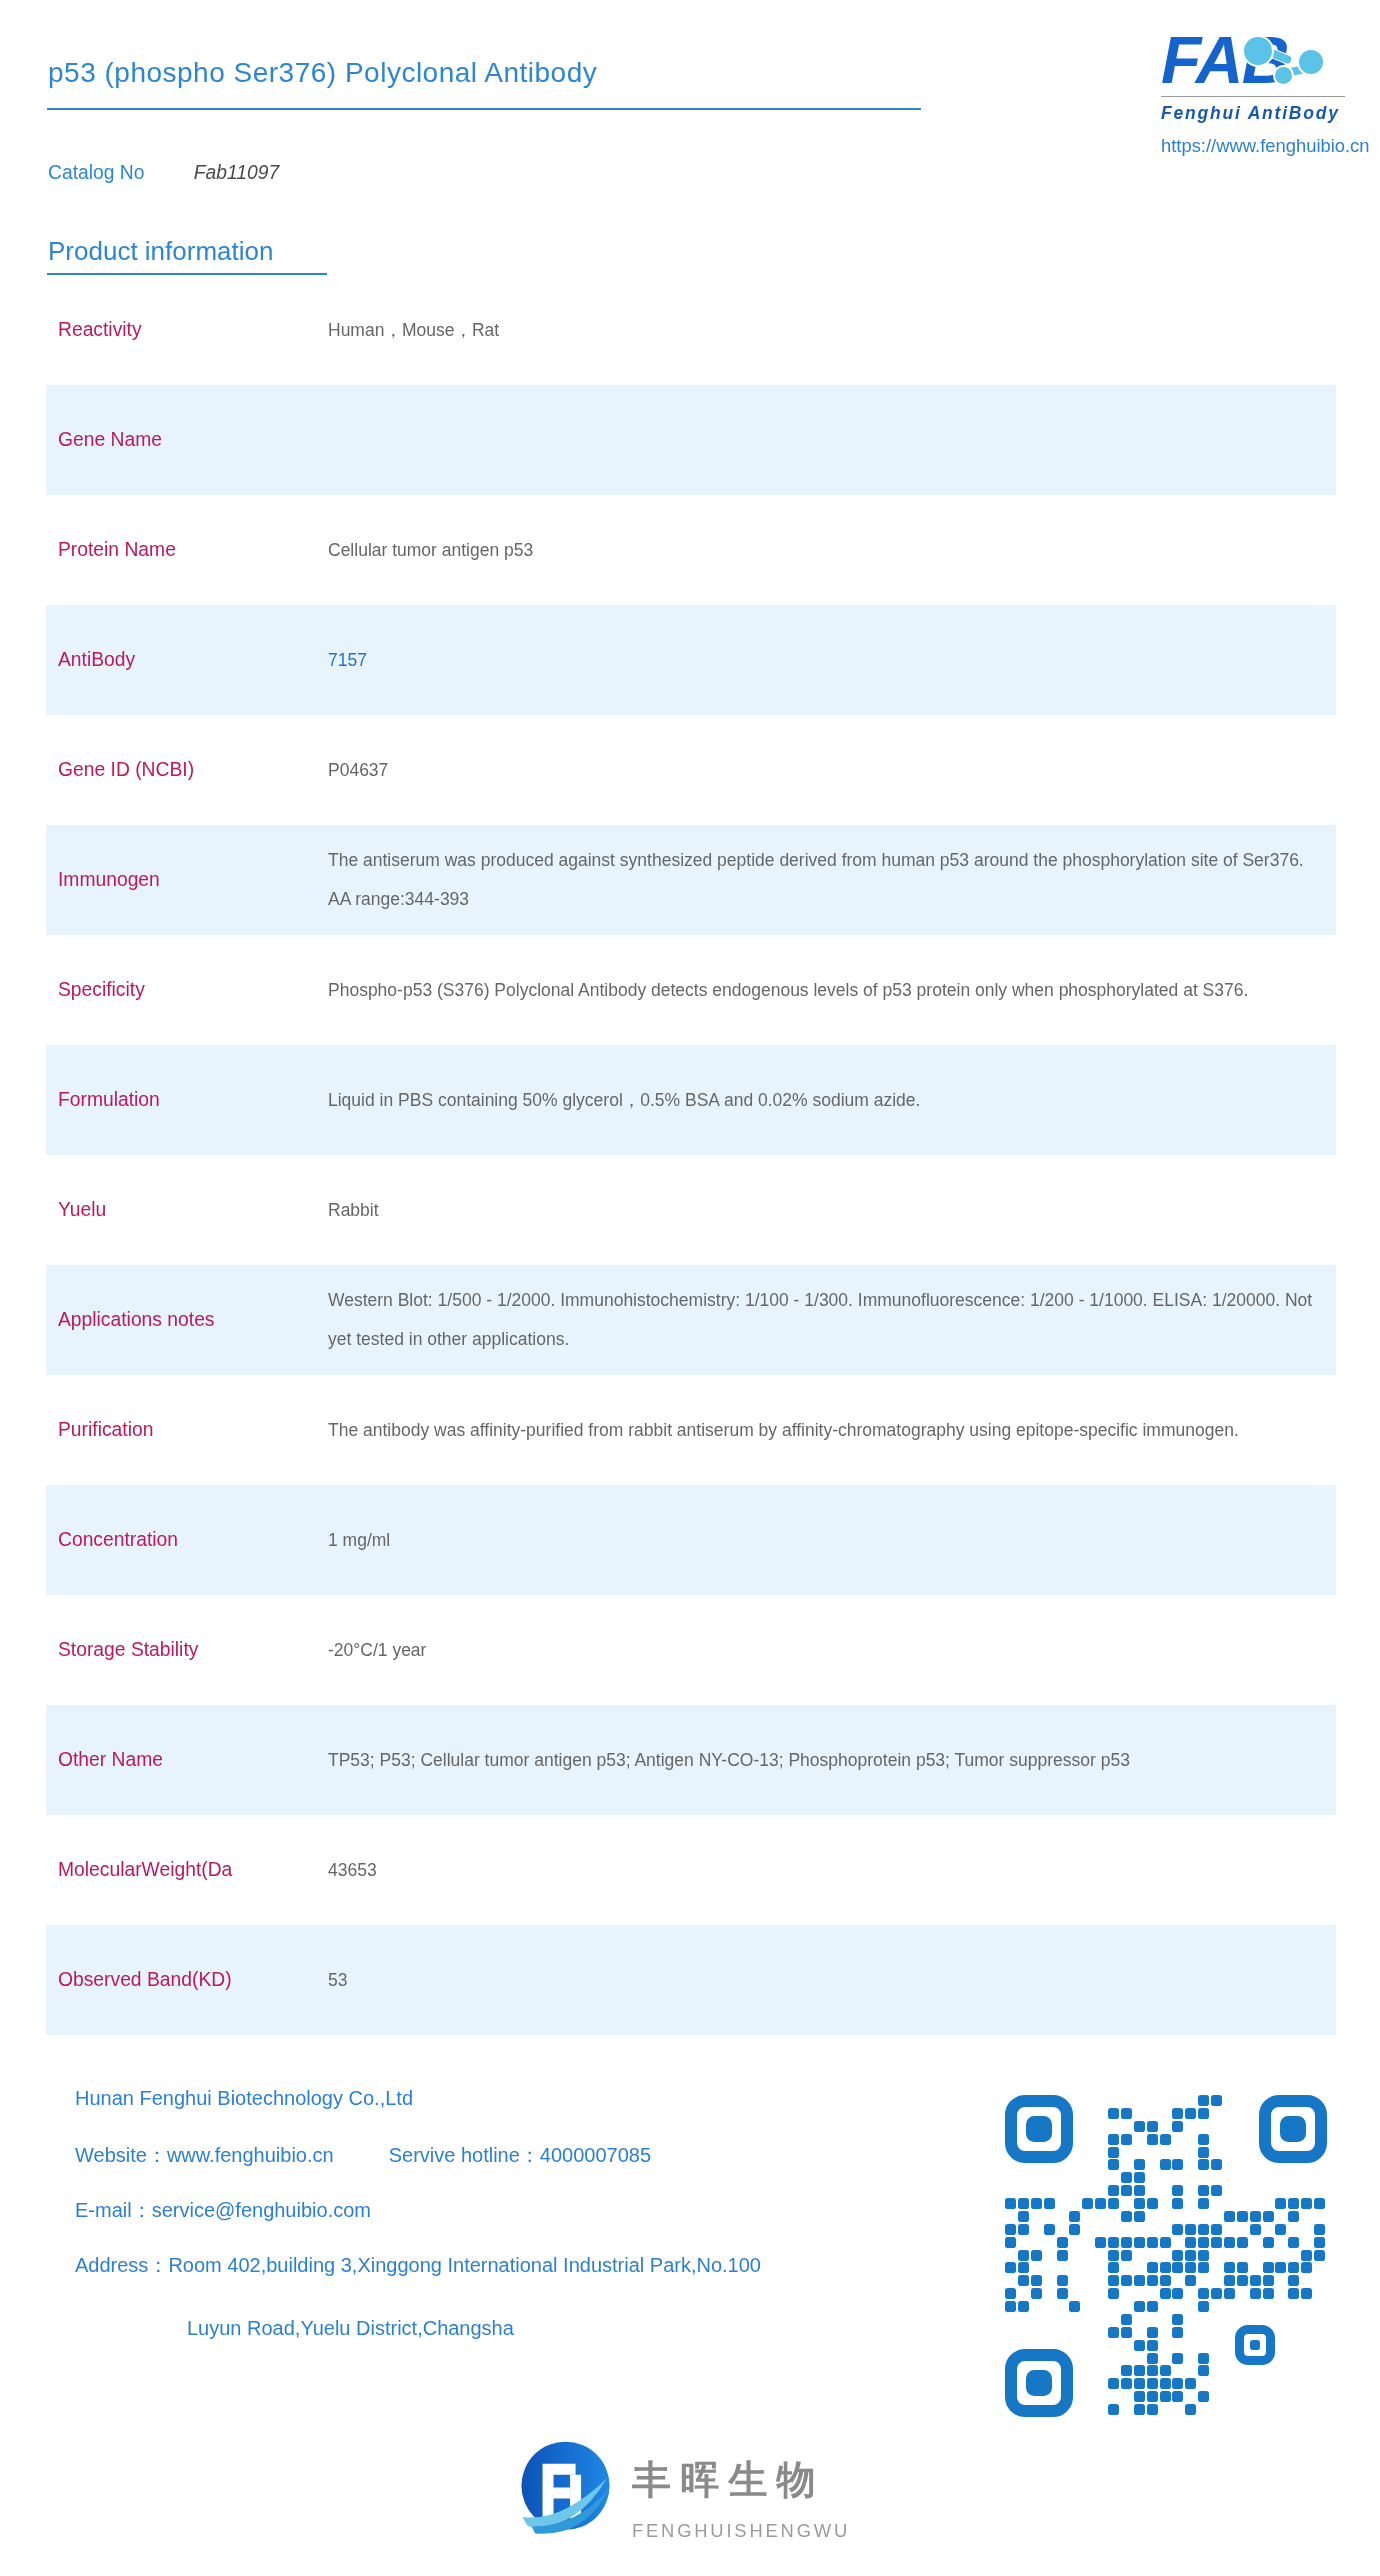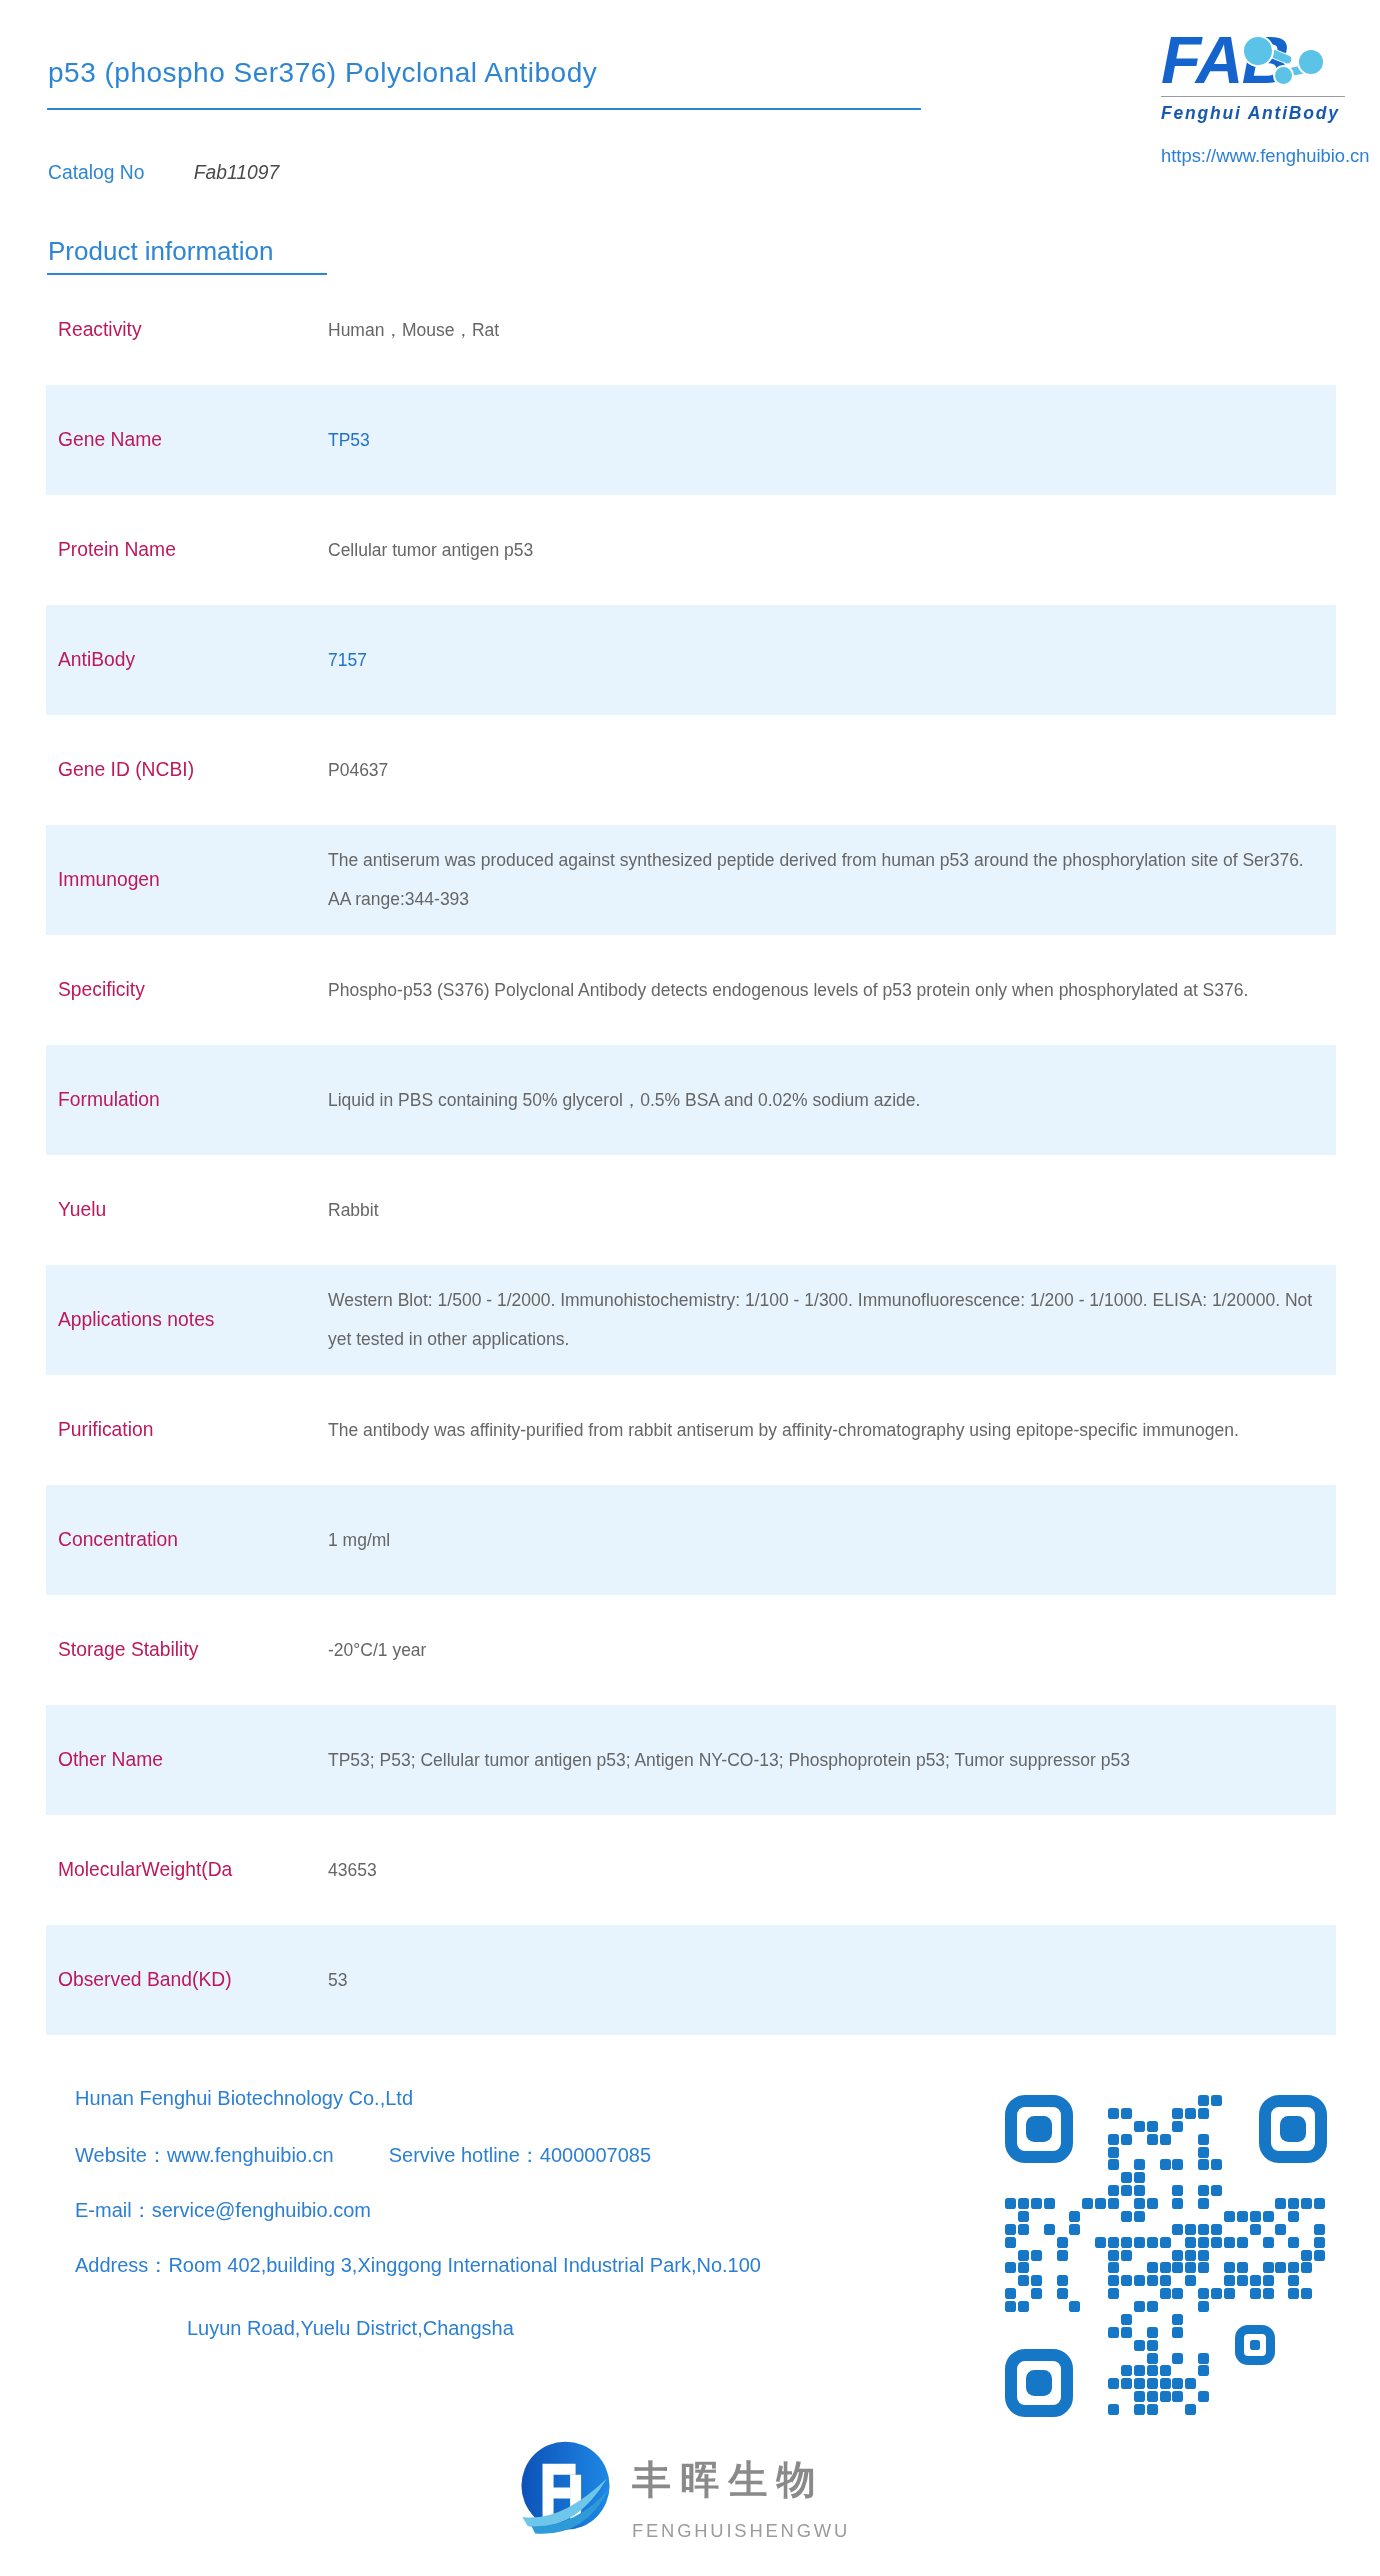--- a/index.html
+++ b/index.html
@@ -18,21 +18,21 @@
   .fab-word{position:relative;font-size:66px;line-height:64px;font-weight:bold;font-style:italic;color:#1563cc;letter-spacing:-1.8px;}
   .mol{position:absolute;border-radius:50%;background:#5bc2e8;border:2.8px solid #ffffff;}
   .mol-a{width:28px;height:28px;left:81px;top:7.4px;}
   .mol-b{width:24px;height:24px;left:136px;top:20px;}
   .mol-c{width:16.6px;height:16.6px;left:112px;top:37px;}
   .mol-rod{position:absolute;height:8.3px;background:#5bc2e8;border:1.8px solid #fff;border-radius:4.6px;}
   .rod1{width:31px;left:99px;top:22px;transform:rotate(22deg);}
   .rod2{width:24px;left:127px;top:37px;transform:rotate(-10deg);}
   .fab-rule{width:184px;height:1.8px;background:#9b9b9b;margin-top:3.7px;}
   .fab-brand{margin-top:5.5px;font-size:17.5px;font-weight:bold;font-style:italic;color:#1659ae;letter-spacing:1.8px;}
-  .fab-url{margin-top:21px;font-size:18.4px;color:#2b7fd4;}
+  .fab-url{margin-top:11px;font-size:18.4px;color:#2b7fd4;}
 
   
   .section-title{position:absolute;left:48px;top:236px;font-size:26px;color:#2e86d3;}
   .section-rule{position:absolute;left:47px;top:273px;width:280px;height:2.8px;background:#2e86d3;}
 
   
   .product-table{position:absolute;left:46px;top:275px;width:1290px;}
   .row{display:flex;align-items:center;min-height:110px;background:#ffffff;}
   .row.alt{background:#e8f4fd;}
   .row .label{width:270px;padding-left:12px;flex:none;font-size:19.3px;color:#be185d;}
@@ -98,21 +98,20 @@
   <div class="section-rule"></div>
 
   <div class="product-table">
     <div class="row">
       <div class="label">Reactivity</div>
       <div class="value">Human，Mouse，Rat</div>
     </div>
 
     <div class="row alt">
       <div class="label">Gene Name</div>
-      <div class="value linkval">TP53</div>
     </div>
 
     <div class="row">
       <div class="label">Protein Name</div>
       <div class="value">Cellular tumor antigen p53</div>
     </div>
 
     <div class="row alt">
       <div class="label">AntiBody</div>
       <div class="value linkval">7157</div>

